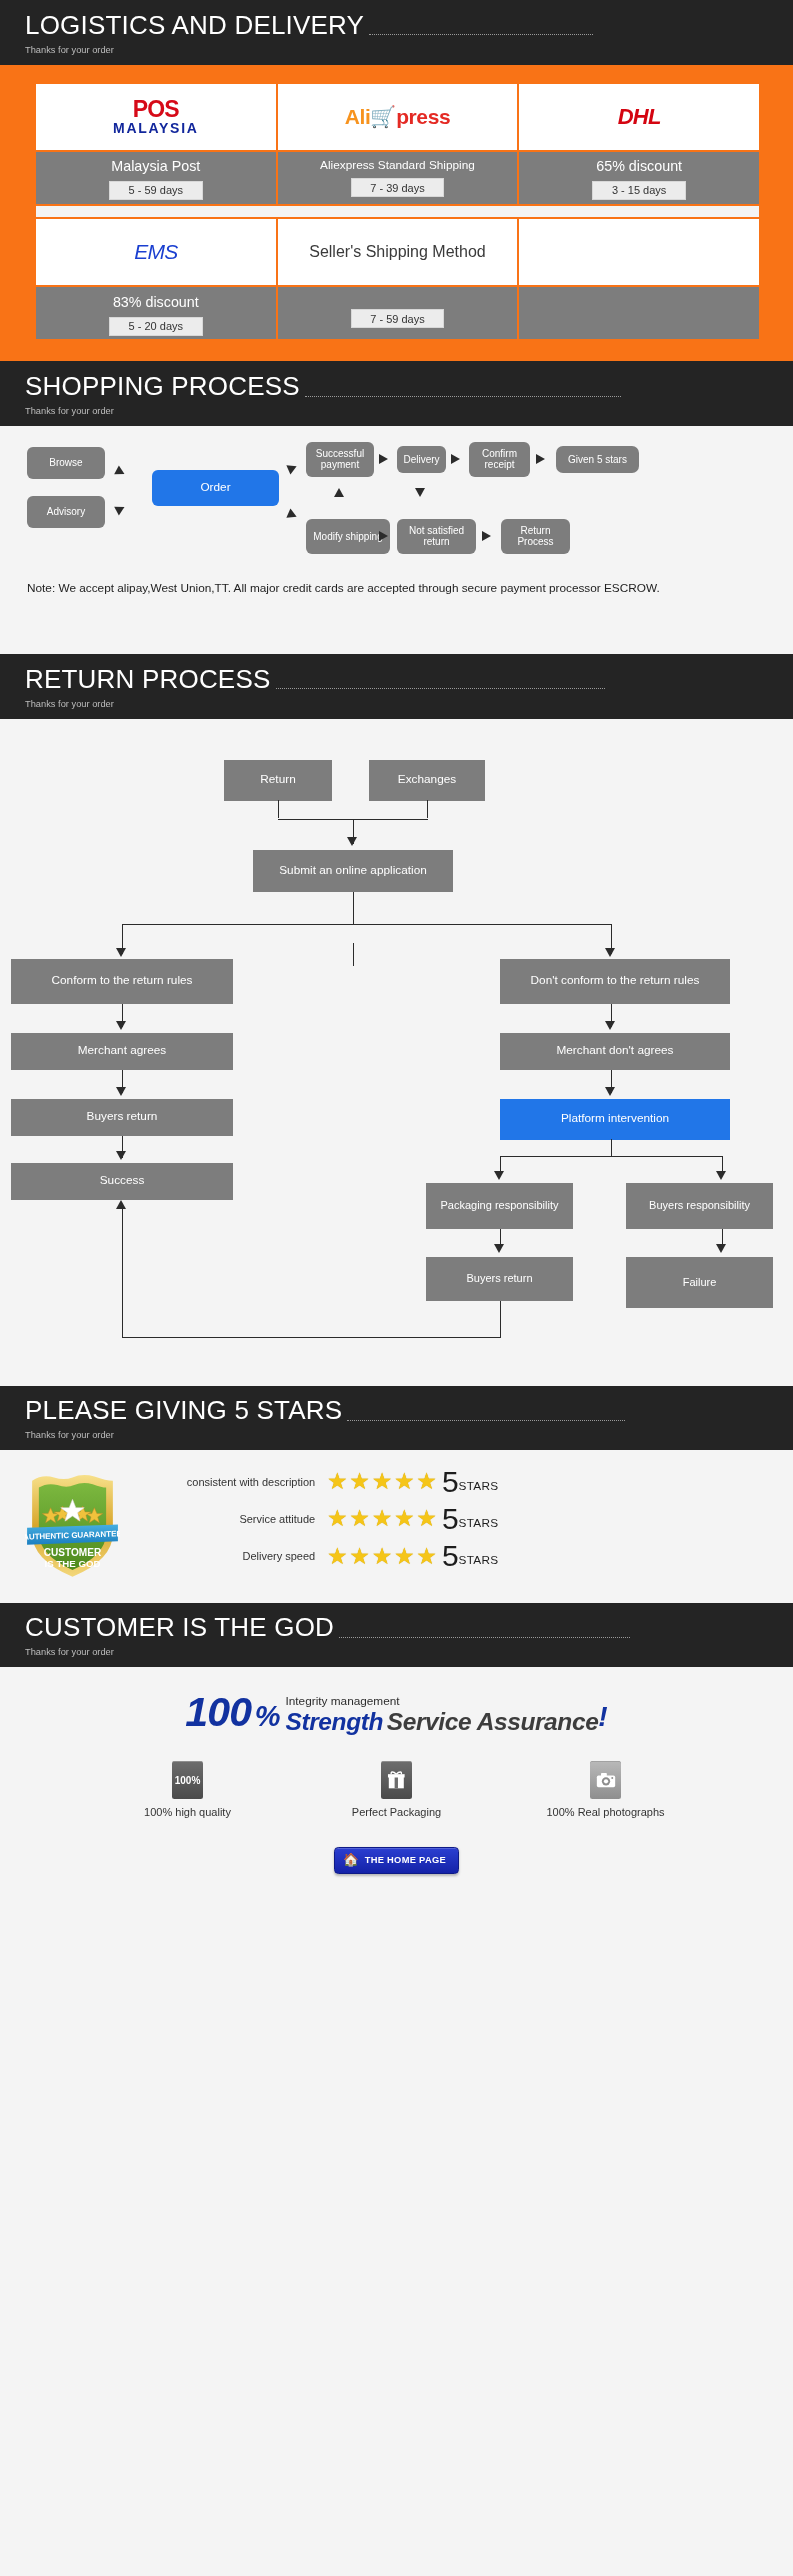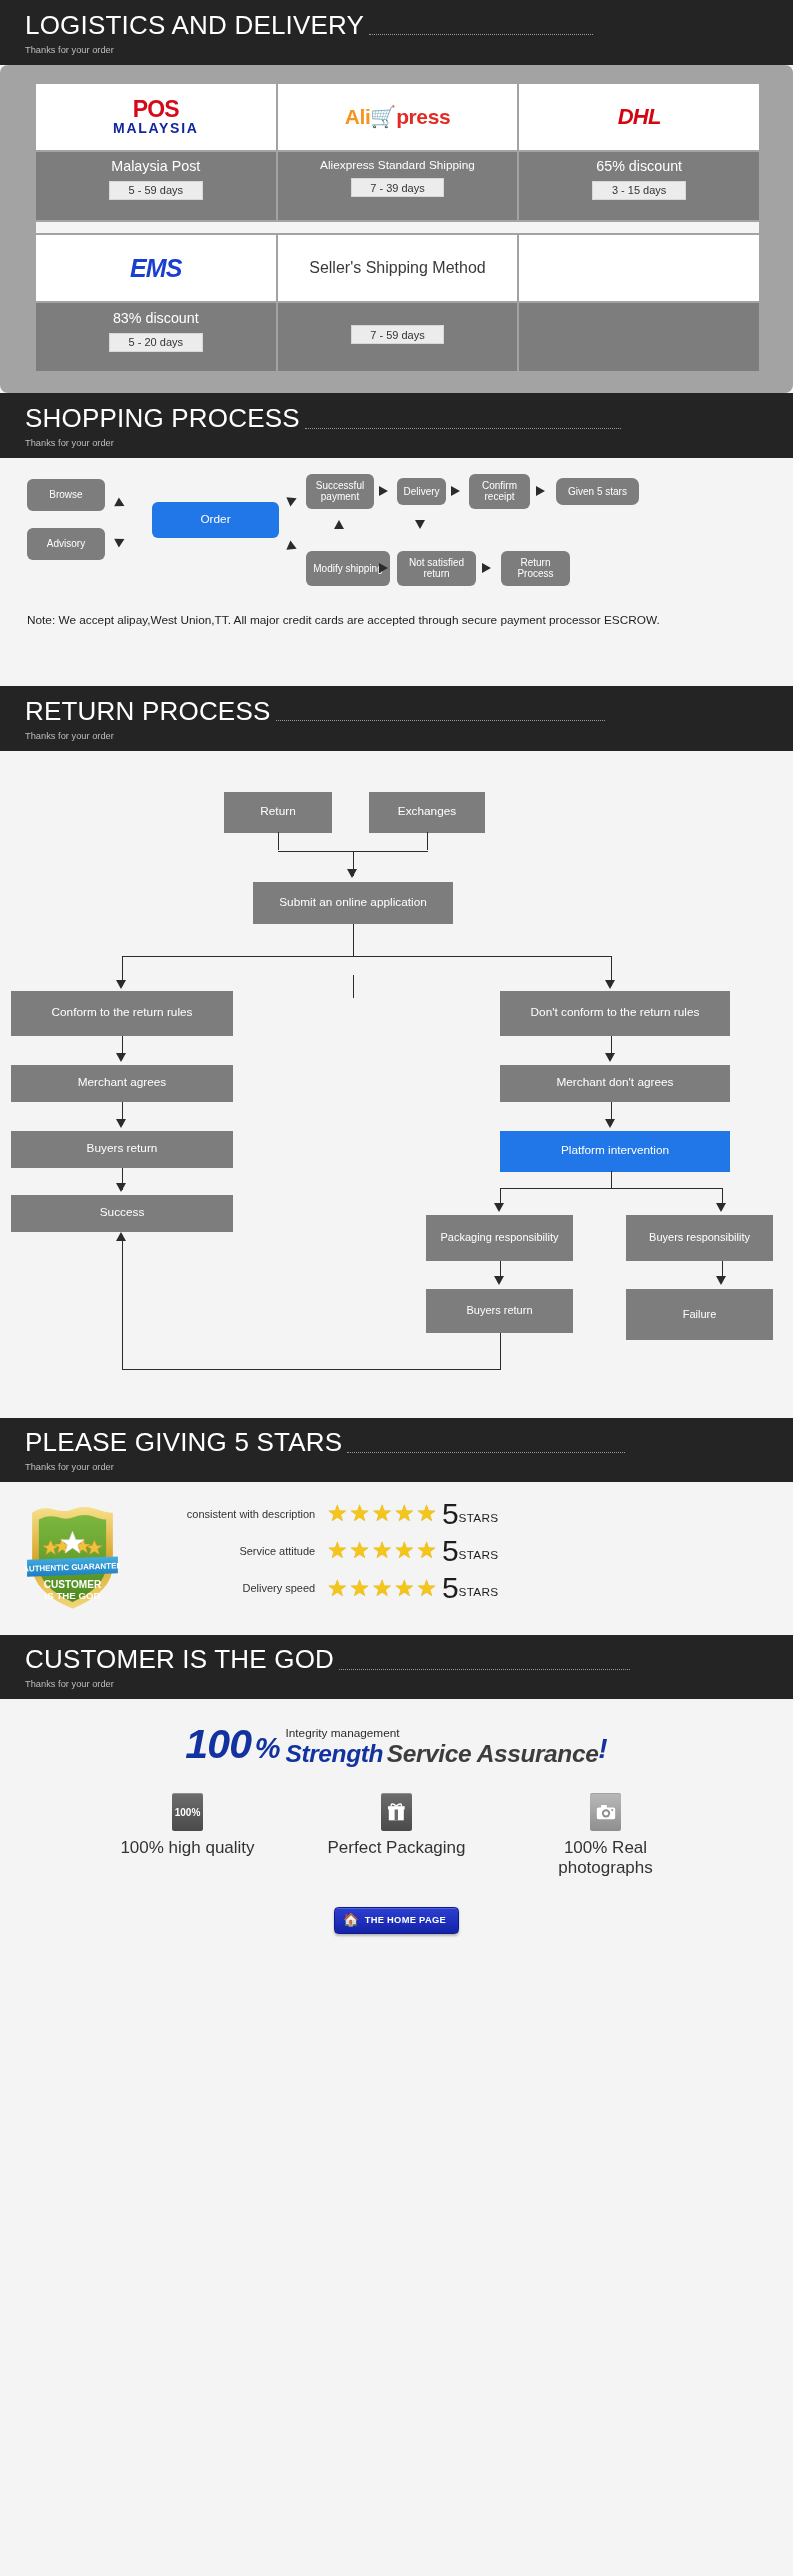--- a/index.html
+++ b/index.html
@@ -36,32 +36,32 @@
     border-bottom: 1.7px dotted #9a9a9a;
   }
   .bar-sub {
     font-size: 9.3px;
     color: #bdbdbd;
     margin-top: 6.8px;
     font-weight: 400;
   }
 
   
-  .logi-wrap { background: #a3a3a3; padding: 17px 32px 20px 34px; border-radius: 8px; }
+  .logi-wrap { background: #f97316; padding: 17px 32px 20px 34px; }
   .logi-table { width: 100%; border-collapse: separate; border-spacing: 2.5px; }
   .logi-logo-cell {
     background: #ffffff;
     height: 66px;
     text-align: center;
     vertical-align: middle;
     width: 33.333%;
   }
   .logi-info-cell {
     background: #7d7d7d;
-    height: 68px;
+    height: 52px;
     text-align: center;
     vertical-align: top;
     padding-top: 7.6px;
   }
   .logi-info-cell.empty { padding: 0; }
   .carrier-name {
     color: #ffffff;
     font-size: 14.3px;
     line-height: 1.1;
     margin-bottom: 5.9px;
@@ -87,21 +87,21 @@
   }
   .logo-ali { line-height: 1; font-size: 21px; font-weight: bold; letter-spacing: -0.4px; }
   .logo-ali .ali { color: #f7931e; }
   .logo-ali .xp { color: #e42a24; }
   .logo-dhl { line-height:1; }
   .logo-dhl .dhl-txt {
     font-size: 22px; font-weight: bold; font-style: italic; color: #d40511;
     letter-spacing: -0.8px;
   }
   .logo-ems .ems-txt {
-    font-size: 25px; font-weight: bold; font-style: italic; color: #1a3fd0;
+    font-size: 21px; font-weight: normal; font-style: italic; color: #1a3fd0;
     letter-spacing: -0.8px;
   }
   .seller-method { font-size: 16px; color: #3a3a3a; line-height: 1.15; }
 
   
   .flow-wrap { background: #f4f4f4; position: relative; }
   .node {
     position: absolute;
     background: #7d7d7d;
     color: #ffffff;
@@ -173,21 +173,21 @@
   .features { display: flex; justify-content: center; gap: 57px; margin-top: 25px; }
   .feature { text-align: center; width: 152px; }
   .feat-icon {
     width: 31px; height: 38px; margin: 0 auto 6.8px auto;
     background: linear-gradient(#6d6d6d,#4a4a4a);
     border-radius: 2.5px; display: flex; align-items: center; justify-content: center;
     color: #fff; font-size: 10px; font-weight: bold;
     box-shadow: inset 0 0.8px 0 #9a9a9a;
   }
   .feat-icon.light { background: linear-gradient(#b9b9b9,#8e8e8e); }
-  .feat-label { font-size: 17px; color: #333; }
+  .feat-label { font-size: 11px; color: #333; }
 
   .home-btn {
     display: inline-flex; align-items: center; gap: 5px;
     margin-top: 29px;
     background: linear-gradient(#2b3fd1,#1422a8);
     color: #ffffff;
     font-size: 9.3px; font-weight: bold; letter-spacing: 0.3px;
     padding: 5.9px 11.8px 5.9px 8.4px;
     border-radius: 4.2px;
     border: 0.8px solid #0e1a86;

